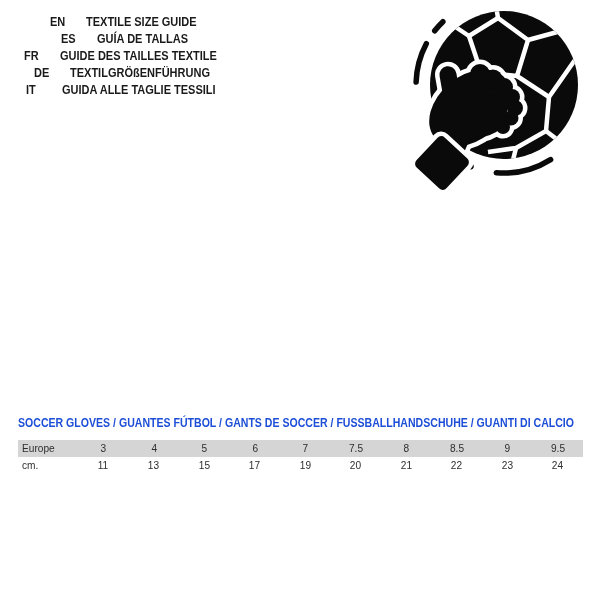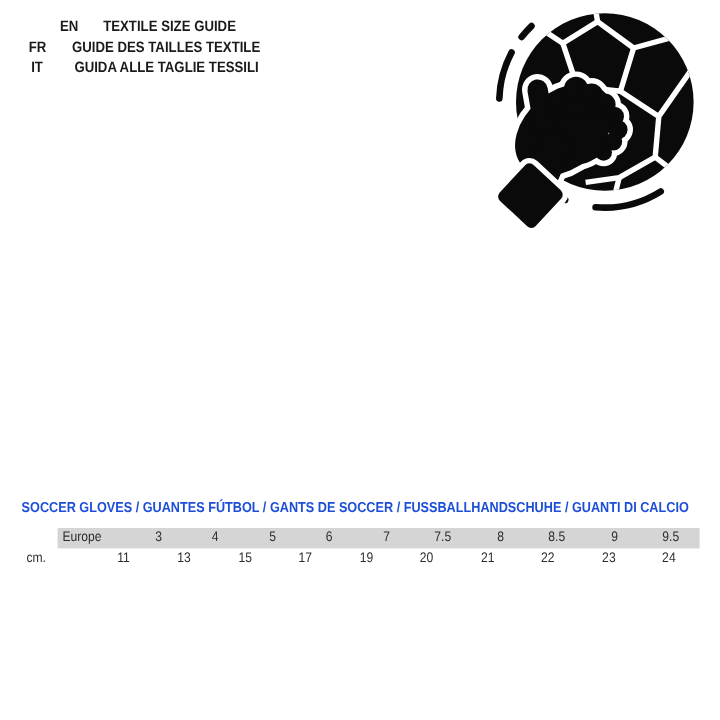--- a/index.html
+++ b/index.html
@@ -19,38 +19,46 @@
   .lang-code { width:36px; }
 
   
   .icon-wrap { position:absolute; left:400px; top:0px; width:190px; height:212px; }
 
   
   .size-section { position:absolute; left:18px; top:416px; width:565px; }
   .table-title { font-size:12px; font-weight:bold; color:#1d4ed8; height:15px; line-height:15px; }
   .size-table { margin-top:9px; }
   .trow { display:flex; height:17px; line-height:17px; font-size:11.5px; color:#2d2d2d; }
-  .row-europe { background:#d5d5d5;margin-left:30px; }
+  .row-europe { background:#d5d5d5; }
   .tlabel { width:60px; padding-left:4px; box-sizing:border-box; }
   .tcell { flex:1; text-align:center; }
   .tcell .cond { transform-origin:50% 50%; }
 </style>
 </head>
 <body>
 
 <div class="stage">
 
   <div class="lang-block">
     <div class="lang-row">
       <span class="lang-code"><span class="cond">EN</span></span>
       <span class="cond">TEXTILE SIZE GUIDE</span>
     </div>
     <div class="lang-row">
+      <span class="lang-code"><span class="cond">ES</span></span>
+      <span class="cond">GUÍA DE TALLAS</span>
+    </div>
+    <div class="lang-row">
       <span class="lang-code"><span class="cond">FR</span></span>
       <span class="cond">GUIDE DES TAILLES TEXTILE</span>
+    </div>
+    <div class="lang-row">
+      <span class="lang-code"><span class="cond">DE</span></span>
+      <span class="cond">TEXTILGRÖßENFÜHRUNG</span>
     </div>
     <div class="lang-row">
       <span class="lang-code"><span class="cond">IT</span></span>
       <span class="cond">GUIDA ALLE TAGLIE TESSILI</span>
     </div>
   </div>
 
   <div class="icon-wrap">
     <svg width="190" height="212" viewBox="0 0 190 212" xmlns="http://www.w3.org/2000/svg">
       <defs>

